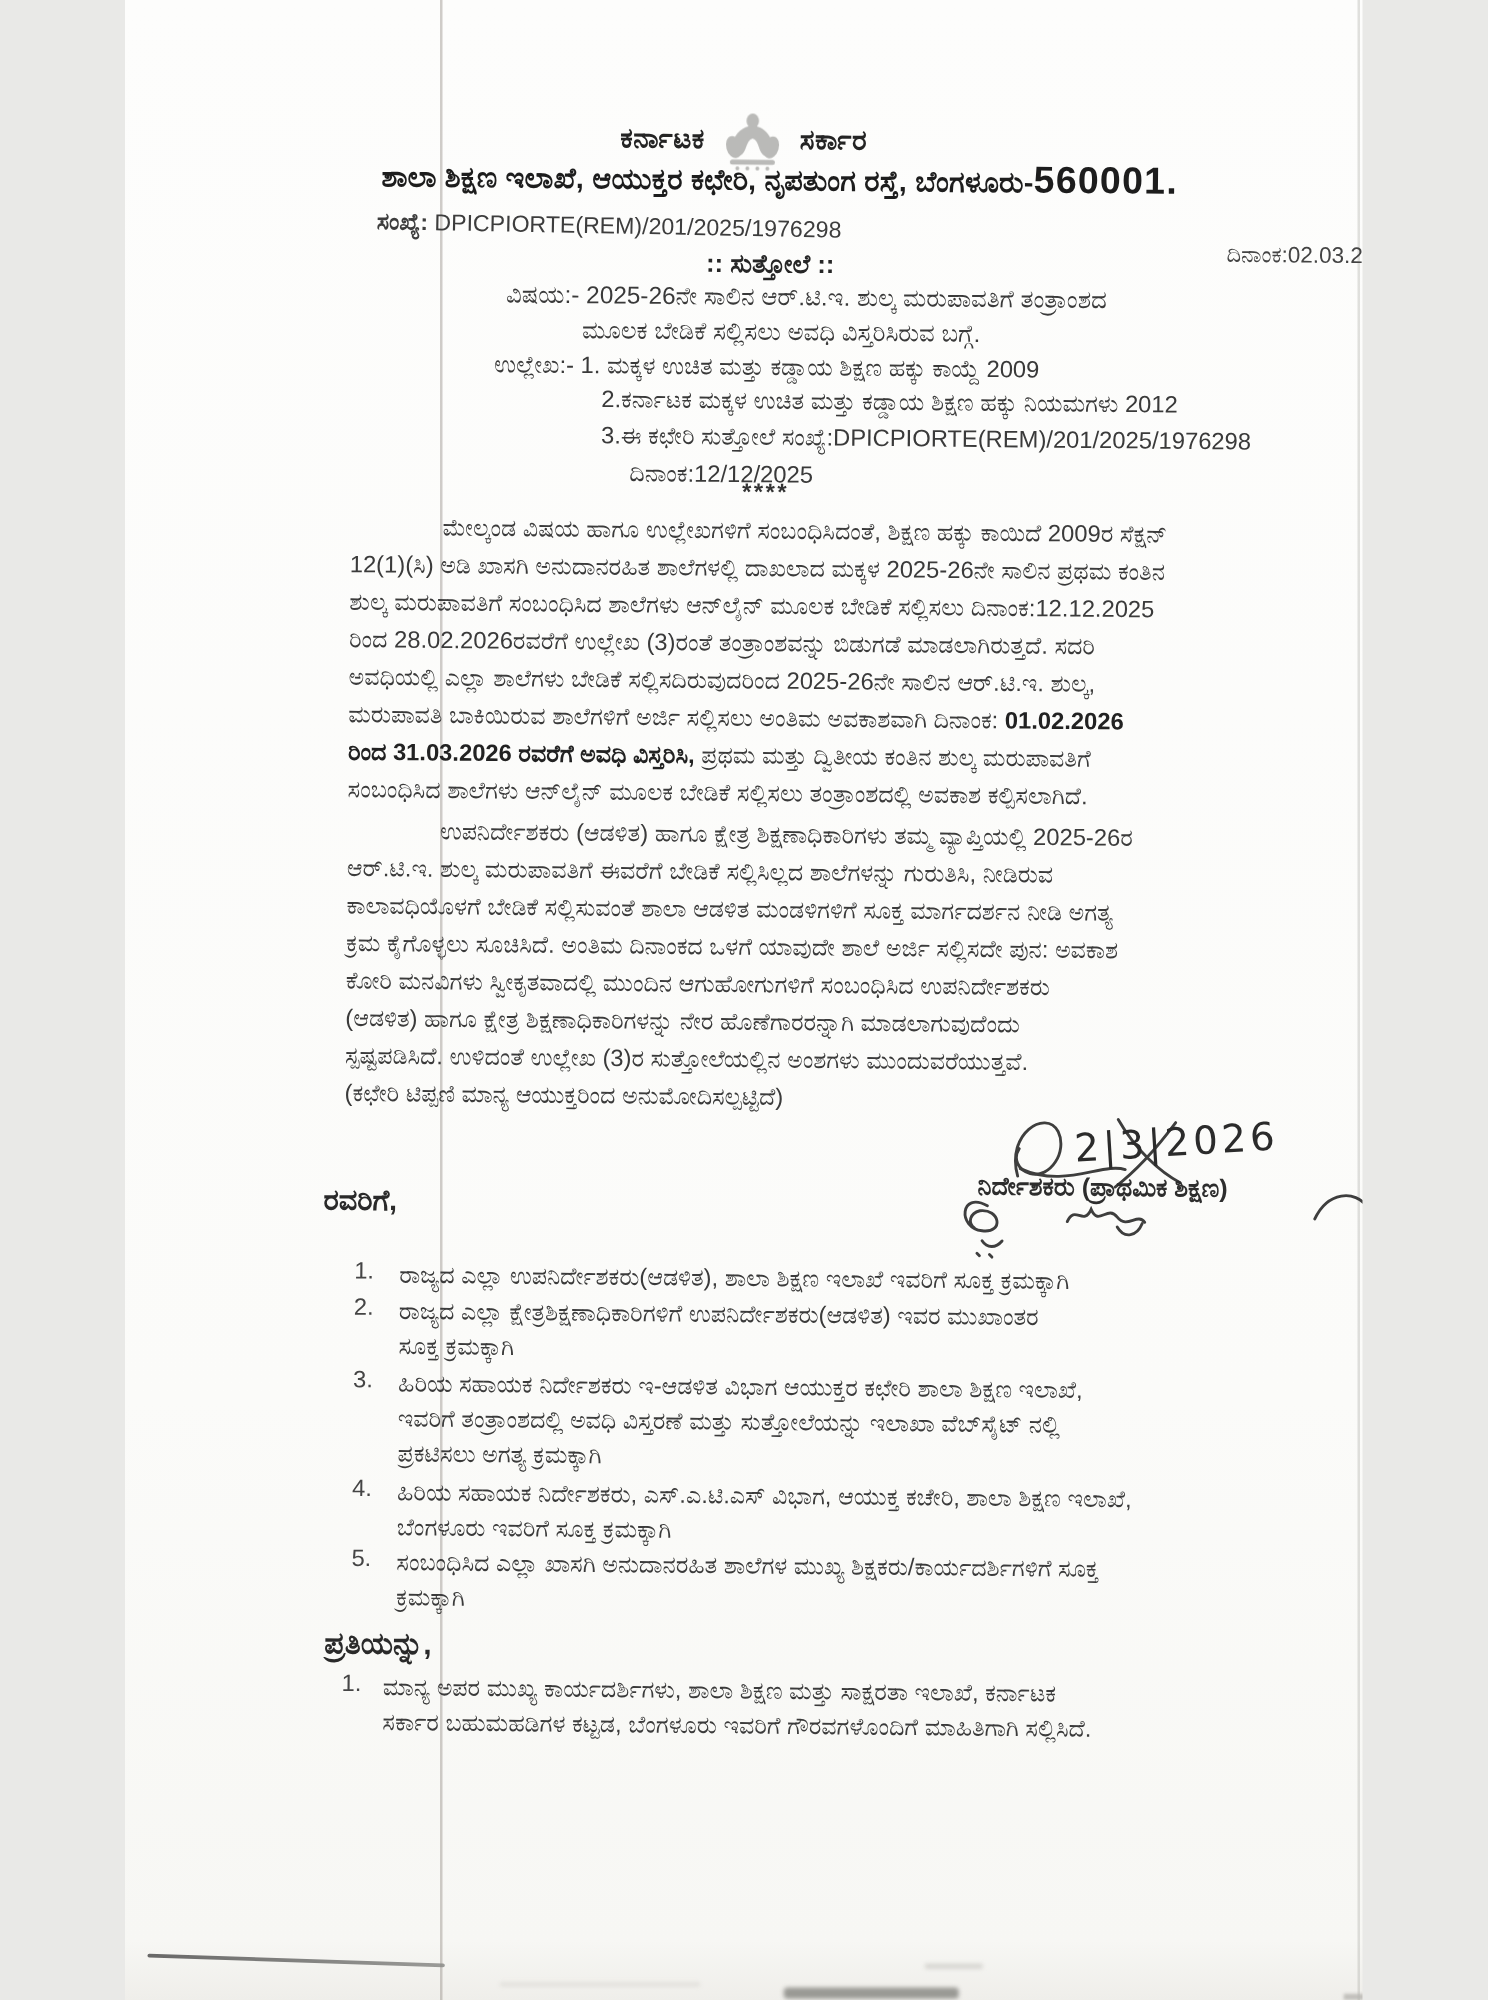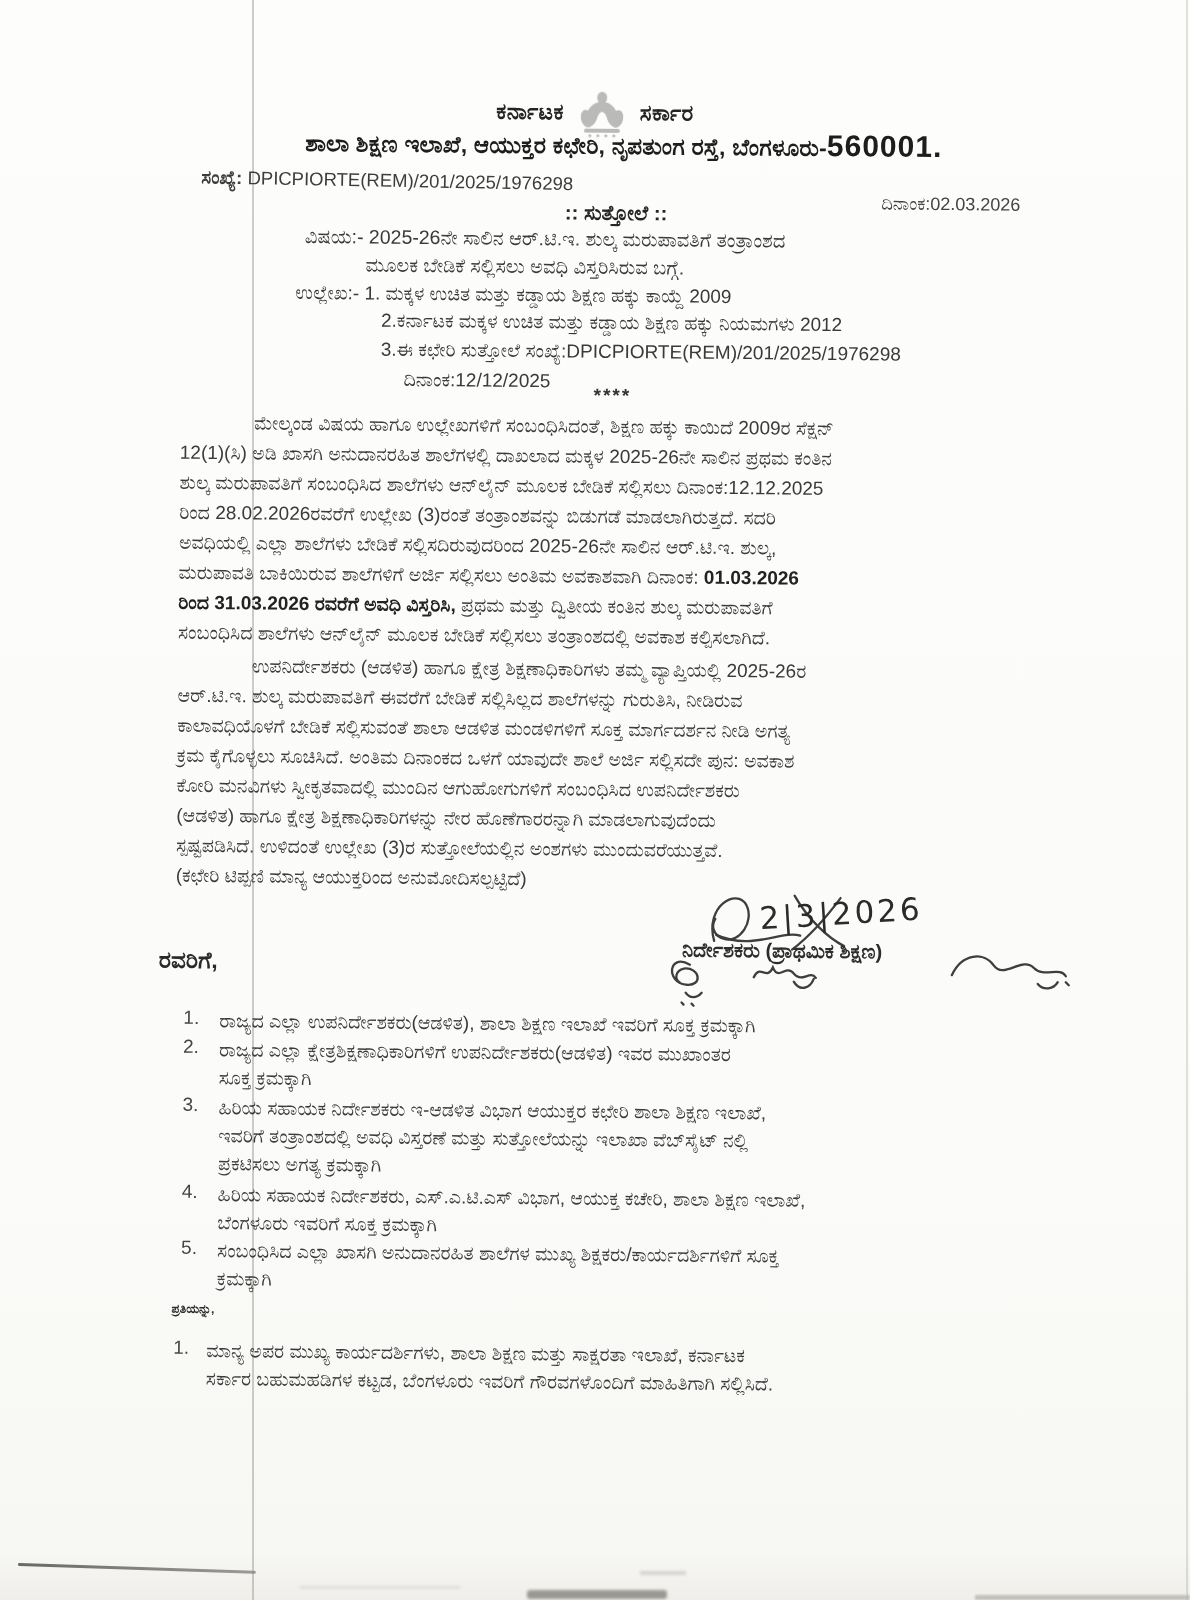--- a/index.html
+++ b/index.html
@@ -1,17 +1,17 @@
 <!DOCTYPE html>
 <html><head>
 <meta charset="utf-8">
 <style>
   html,body{margin:0;padding:0;background:#e9e9e7;}
   .page{
-    position:relative;width:1190px;height:1600px;margin:0 auto;
+    position:relative;width:990px;height:1600px;margin:0 auto;
     background:linear-gradient(180deg,#fdfdfc 0%,#fbfbf9 70%,#f7f7f4 97%,#efeeea 100%);
     overflow:hidden;
     font-family:"Liberation Sans","DejaVu Sans",sans-serif;
     color:#3a3a3a;
   }
   .content{position:absolute;left:0;top:0;width:100%;height:100%;
     transform:rotate(0.55deg);transform-origin:210px 120px;}
   .abs{position:absolute;white-space:nowrap;}
   .b{font-weight:bold;color:#222;}
   .gov-line{top:84px;left:0;width:100%;text-align:center;font-size:22px;font-weight:600;color:#242424;letter-spacing:.5px;}
@@ -34,21 +34,21 @@
   .para1{top:408px;}
   .para2{top:651px;}
   .sig-block{top:876px;left:650px;width:460px;height:150px;}
   .sig-scribble{position:absolute;left:0;top:0;}
   .designation{position:absolute;left:40px;top:58px;font-size:20px;color:#2d2d2d;font-weight:600;white-space:nowrap;}
   .salutation{top:947px;left:167px;font-size:23px;font-weight:bold;color:#2a2a2a;}
   .li{position:absolute;left:192px;width:868px;display:flex;font-size:19px;color:#3b3b3b;}
   .li .num{width:36px;flex:none;color:#454545;}
   .li .li-lines{flex:1;}
   .li .line{height:28px;line-height:28px;white-space:nowrap;}
-  .copy-label{top:1302px;left:171px;font-size:12px;font-weight:bold;color:#2a2a2a;margin-left:12px;}
+  .copy-label{top:1302px;left:171px;font-size:24px;font-weight:bold;color:#2a2a2a;}
   .copy-item{left:185px;top:1337px;width:880px;}
   .copy-item .num{width:33px;}
   .fold-line{position:absolute;left:252px;top:0;width:1.5px;height:100%;background:rgba(150,145,138,.45);}
   .edge-line{position:absolute;right:2px;top:0;width:2px;height:100%;background:rgba(170,168,163,.35);}
   .diag-line{position:absolute;left:18px;top:1563px;width:238px;height:2.5px;
     background:linear-gradient(to right,#4f4f4f,#8b8b88);transform:rotate(1.9deg);transform-origin:left center;opacity:.85;border-radius:2px;}
   .smudge{position:absolute;left:527px;top:1590px;width:140px;height:9px;background:#84847f;filter:blur(1.6px);opacity:.8;border-radius:3px;}
   .smudge2{position:absolute;left:975px;top:1595px;width:215px;height:5px;background:#b7b5b0;filter:blur(1.2px);opacity:.8;}
   .speck1{position:absolute;left:640px;top:1571px;width:46px;height:4px;background:#c9c7c2;filter:blur(1.5px);opacity:.7;}
   .speck2{position:absolute;left:300px;top:1586px;width:160px;height:3px;background:#d4d2cd;filter:blur(1.5px);opacity:.6;}
@@ -95,21 +95,21 @@
     <div class="abs ref4">ದಿನಾಂಕ:12/12/2025</div>
 
     <div class="abs stars">****</div>
 
     <div class="para para1">
         <div class="line">ಮೇಲ್ಕಂಡ ವಿಷಯ ಹಾಗೂ ಉಲ್ಲೇಖಗಳಿಗೆ ಸಂಬಂಧಿಸಿದಂತೆ, ಶಿಕ್ಷಣ ಹಕ್ಕು ಕಾಯಿದೆ 2009ರ ಸೆಕ್ಷನ್</div>
         <div class="line">12(1)(ಸಿ) ಅಡಿ ಖಾಸಗಿ ಅನುದಾನರಹಿತ ಶಾಲೆಗಳಲ್ಲಿ ದಾಖಲಾದ ಮಕ್ಕಳ 2025-26ನೇ ಸಾಲಿನ ಪ್ರಥಮ ಕಂತಿನ</div>
         <div class="line">ಶುಲ್ಕ ಮರುಪಾವತಿಗೆ ಸಂಬಂಧಿಸಿದ ಶಾಲೆಗಳು ಆನ್‌ಲೈನ್ ಮೂಲಕ ಬೇಡಿಕೆ ಸಲ್ಲಿಸಲು ದಿನಾಂಕ:12.12.2025</div>
         <div class="line">ರಿಂದ 28.02.2026ರವರೆಗೆ ಉಲ್ಲೇಖ (3)ರಂತೆ ತಂತ್ರಾಂಶವನ್ನು ಬಿಡುಗಡೆ ಮಾಡಲಾಗಿರುತ್ತದೆ. ಸದರಿ</div>
         <div class="line">ಅವಧಿಯಲ್ಲಿ ಎಲ್ಲಾ ಶಾಲೆಗಳು ಬೇಡಿಕೆ ಸಲ್ಲಿಸದಿರುವುದರಿಂದ 2025-26ನೇ ಸಾಲಿನ ಆರ್.ಟಿ.ಇ. ಶುಲ್ಕ,</div>
-        <div class="line"><span>ಮರುಪಾವತಿ ಬಾಕಿಯಿರುವ ಶಾಲೆಗಳಿಗೆ ಅರ್ಜಿ ಸಲ್ಲಿಸಲು ಅಂತಿಮ ಅವಕಾಶವಾಗಿ ದಿನಾಂಕ: </span><span class="b">01.03.2026</span></div>
+        <div class="line"><span>ಮರುಪಾವತಿ ಬಾಕಿಯಿರುವ ಶಾಲೆಗಳಿಗೆ ಅರ್ಜಿ ಸಲ್ಲಿಸಲು ಅಂತಿಮ ಅವಕಾಶವಾಗಿ ದಿನಾಂಕ: </span><span class="b">01.02.2026</span></div>
         <div class="line"><span class="b">ರಿಂದ 31.03.2026 ರವರೆಗೆ ಅವಧಿ ವಿಸ್ತರಿಸಿ,</span><span> ಪ್ರಥಮ ಮತ್ತು ದ್ವಿತೀಯ ಕಂತಿನ ಶುಲ್ಕ ಮರುಪಾವತಿಗೆ</span></div>
         <div class="line">ಸಂಬಂಧಿಸಿದ ಶಾಲೆಗಳು ಆನ್‌ಲೈನ್ ಮೂಲಕ ಬೇಡಿಕೆ ಸಲ್ಲಿಸಲು ತಂತ್ರಾಂಶದಲ್ಲಿ ಅವಕಾಶ ಕಲ್ಪಿಸಲಾಗಿದೆ.</div>
       </div>
     <div class="para para2">
         <div class="line">ಉಪನಿರ್ದೇಶಕರು (ಆಡಳಿತ) ಹಾಗೂ ಕ್ಷೇತ್ರ ಶಿಕ್ಷಣಾಧಿಕಾರಿಗಳು ತಮ್ಮ ವ್ಯಾಪ್ತಿಯಲ್ಲಿ 2025-26ರ</div>
         <div class="line">ಆರ್.ಟಿ.ಇ. ಶುಲ್ಕ ಮರುಪಾವತಿಗೆ ಈವರೆಗೆ ಬೇಡಿಕೆ ಸಲ್ಲಿಸಿಲ್ಲದ ಶಾಲೆಗಳನ್ನು ಗುರುತಿಸಿ, ನೀಡಿರುವ</div>
         <div class="line">ಕಾಲಾವಧಿಯೊಳಗೆ ಬೇಡಿಕೆ ಸಲ್ಲಿಸುವಂತೆ ಶಾಲಾ ಆಡಳಿತ ಮಂಡಳಿಗಳಿಗೆ ಸೂಕ್ತ ಮಾರ್ಗದರ್ಶನ ನೀಡಿ ಅಗತ್ಯ</div>
         <div class="line">ಕ್ರಮ ಕೈಗೊಳ್ಳಲು ಸೂಚಿಸಿದೆ. ಅಂತಿಮ ದಿನಾಂಕದ ಒಳಗೆ ಯಾವುದೇ ಶಾಲೆ ಅರ್ಜಿ ಸಲ್ಲಿಸದೇ ಪುನ: ಅವಕಾಶ</div>
         <div class="line">ಕೋರಿ ಮನವಿಗಳು ಸ್ವೀಕೃತವಾದಲ್ಲಿ ಮುಂದಿನ ಆಗುಹೋಗುಗಳಿಗೆ ಸಂಬಂಧಿಸಿದ ಉಪನಿರ್ದೇಶಕರು</div>
         <div class="line">(ಆಡಳಿತ) ಹಾಗೂ ಕ್ಷೇತ್ರ ಶಿಕ್ಷಣಾಧಿಕಾರಿಗಳನ್ನು ನೇರ ಹೊಣೆಗಾರರನ್ನಾಗಿ ಮಾಡಲಾಗುವುದೆಂದು</div>

